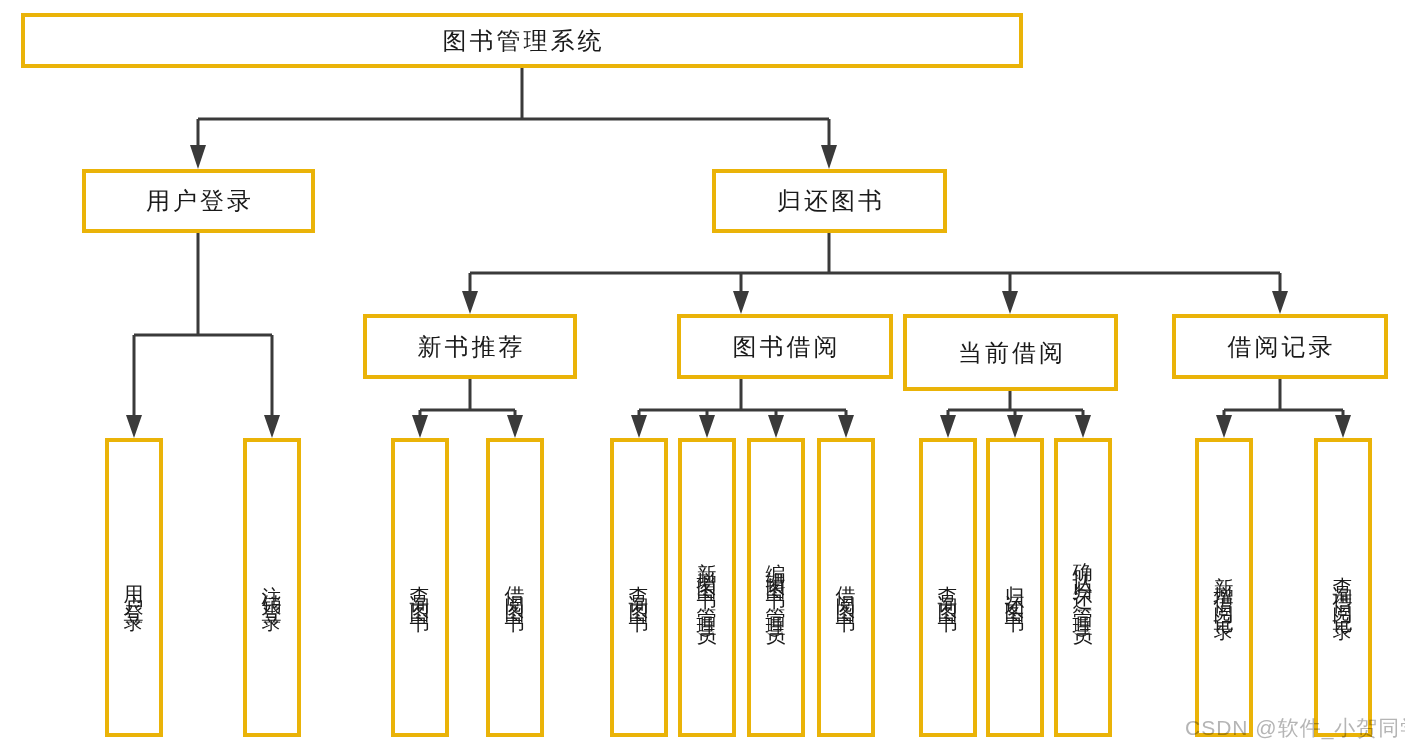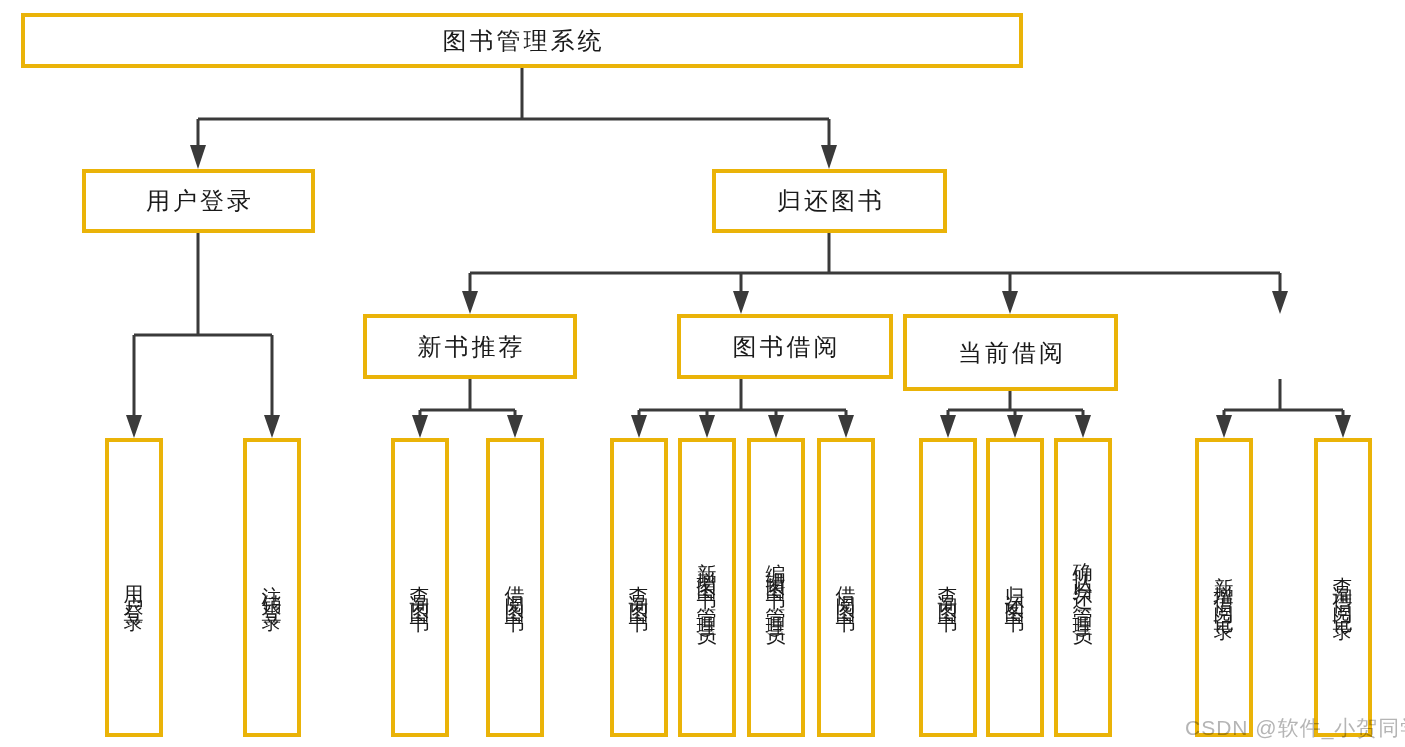--- a/index.html
+++ b/index.html
@@ -126,20 +126,23 @@
 
   <div class="node h n-l3-0">
     <span>新书推荐</span>
   </div>
   <div class="node h n-l3-1">
     <span>图书借阅</span>
   </div>
   <div class="node h n-l3-2">
     <span>当前借阅</span>
   </div>
+  <div class="node h n-l3-3">
+    <span>借阅记录</span>
+  </div>
 
   <div class="node v leaf n-lf-0">
     <span>用户登录</span>
   </div>
   <div class="node v leaf n-lf-1">
     <span>注销登录</span>
   </div>
   <div class="node v leaf n-lf-2">
     <span>查询图书</span>
   </div>

